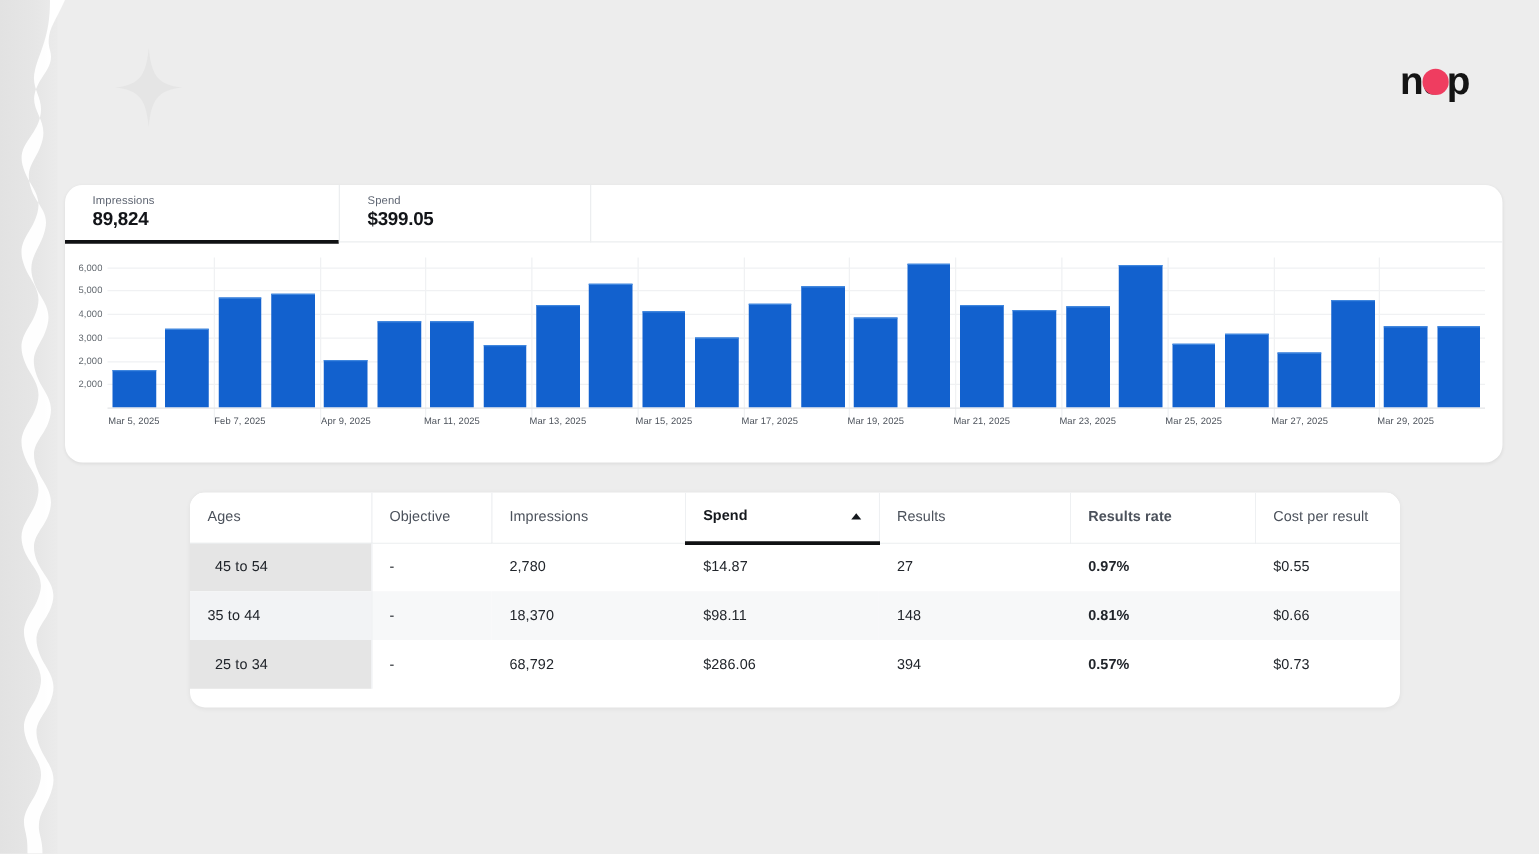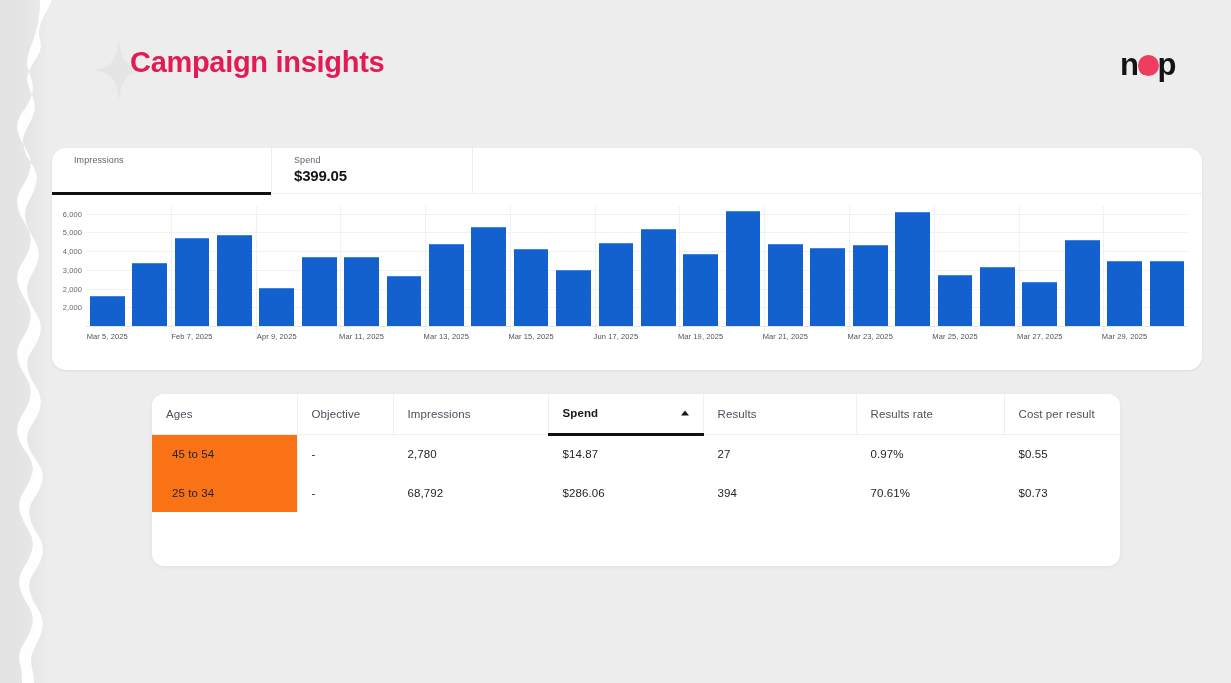--- a/index.html
+++ b/index.html
@@ -250,28 +250,28 @@
     height: 39px;
     font-size: 11.5px;
     color: #21252b;
     padding: 0 0 0 14px;
     letter-spacing: .1px;
     border-right: 1px solid transparent;
   }
   tbody td.col-ages  { border-right: 1px solid #eef0f2; }
   tbody tr.alt td    { background: #f7f8f9; }
   tbody tr.alt td.col-ages { background: #f2f3f5; }
-  tbody tr:not(.alt) td.col-ages { background: #f97316; padding-left: 20px; }
+  tbody tr:not(.alt) td.col-ages { background: #e5e5e5; padding-left: 20px; }
 
   .c-ages  { width: 145px; }
   .c-obj   { width: 96px; }
   .c-imp   { width: 155px; }
   .c-spend { width: 155px; }
   .c-res   { width: 153px; }
-  .c-rate  { width: 148px; }
+  .c-rate  { width: 148px; font-weight: bold; }
   .c-cpr   { width: 116px; }
 
   
   .footer {
     position: absolute;
     left: 0; bottom: 0;
     width: 1231px; height: 80px;
   }
 </style>
 </head>
@@ -296,33 +296,33 @@
              C14,116 28,110 32,94 C36,78 24,72 28,56 C32,40 40,30 40,0 Z" fill="#ffffff" opacity="0.96"></path>
   </svg>
 </div>
 
 <div class="header">
   <div class="sparkle">
     <svg width="54" height="64" viewBox="0 0 54 64" aria-hidden="true">
       <path d="M27 0 C29 22 34 30 54 32 C34 34 29 42 27 64 C25 42 20 34 0 32 C20 30 25 22 27 0 Z" fill="#d8d8d8" opacity="0.75"></path>
     </svg>
   </div>
-  <div class="page-title">Campaign insights</div>
   <div class="brand">
     <span class="brand-text">ne</span>
     <span class="brand-dot"></span>
     <span class="brand-text">p</span>
   </div>
 </div>
 
 <div class="chart-card">
 
   <div class="stat-row">
     <div class="stat-card impressions">
       <div class="stat-label">Impressions</div>
+      <div class="stat-value">89,824</div>
       <div class="stat-underline"></div>
     </div>
     <div class="stat-card spend">
       <div class="stat-label">Spend</div>
       <div class="stat-value">$399.05</div>
     </div>
     <div class="stat-card blank"></div>
   </div>
 
   <div class="plot">
@@ -454,21 +454,21 @@
         <div class="x-slot"></div>
         <div class="x-slot">
           <div class="x-label">Mar 13, 2025</div>
         </div>
         <div class="x-slot"></div>
         <div class="x-slot">
           <div class="x-label">Mar 15, 2025</div>
         </div>
         <div class="x-slot"></div>
         <div class="x-slot">
-          <div class="x-label">Jun 17, 2025</div>
+          <div class="x-label">Mar 17, 2025</div>
         </div>
         <div class="x-slot"></div>
         <div class="x-slot">
           <div class="x-label">Mar 19, 2025</div>
         </div>
         <div class="x-slot"></div>
         <div class="x-slot">
           <div class="x-label">Mar 21, 2025</div>
         </div>
         <div class="x-slot"></div>
@@ -509,27 +509,36 @@
     <tbody>
         <tr class="">
           <td class="c-ages col-ages">45 to 54</td>
           <td class="c-obj">-</td>
           <td class="c-imp">2,780</td>
           <td class="c-spend">$14.87</td>
           <td class="c-res">27</td>
           <td class="c-rate">0.97%</td>
           <td class="c-cpr">$0.55</td>
         </tr>
+        <tr class="alt">
+          <td class="c-ages col-ages">35 to 44</td>
+          <td class="c-obj">-</td>
+          <td class="c-imp">18,370</td>
+          <td class="c-spend">$98.11</td>
+          <td class="c-res">148</td>
+          <td class="c-rate">0.81%</td>
+          <td class="c-cpr">$0.66</td>
+        </tr>
         <tr class="">
           <td class="c-ages col-ages">25 to 34</td>
           <td class="c-obj">-</td>
           <td class="c-imp">68,792</td>
           <td class="c-spend">$286.06</td>
           <td class="c-res">394</td>
-          <td class="c-rate">70.61%</td>
+          <td class="c-rate">0.57%</td>
           <td class="c-cpr">$0.73</td>
         </tr>
       </tbody>
   </table>
 </div>
 
 <div class="footer">
   
   
   

